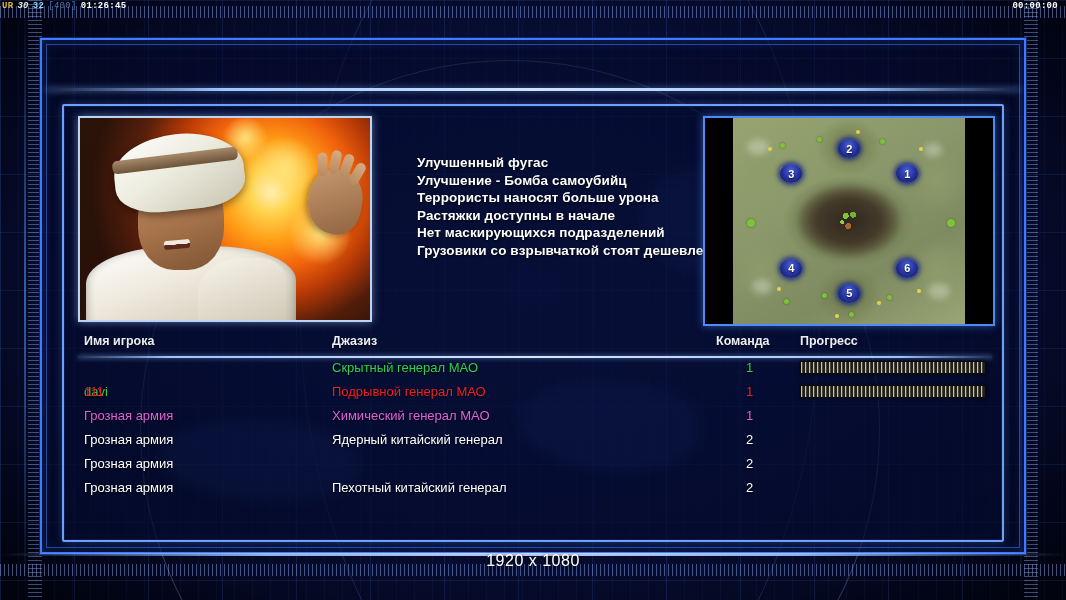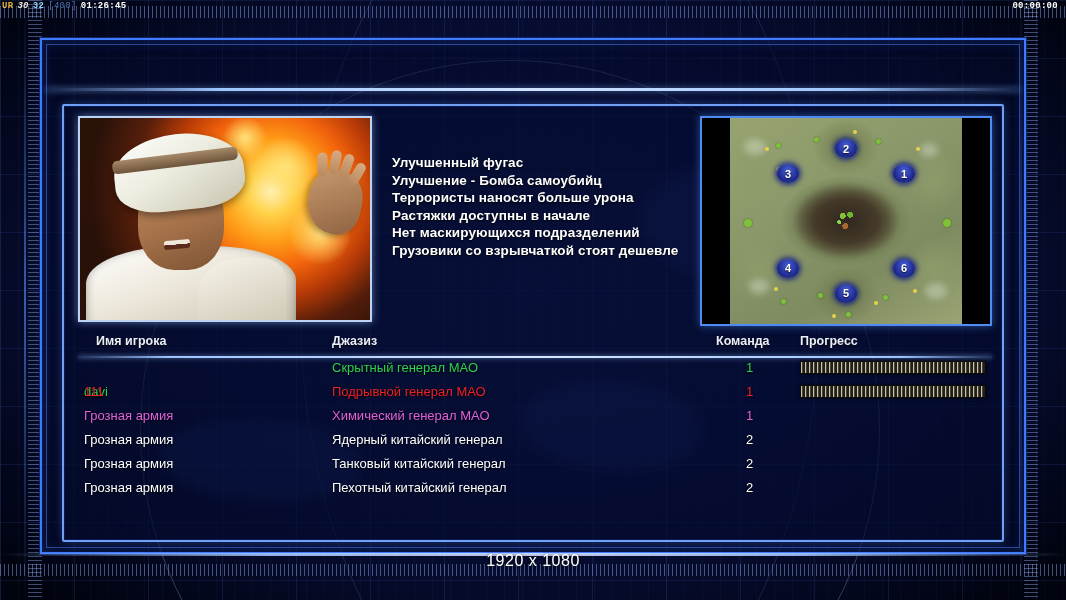--- a/index.html
+++ b/index.html
@@ -227,20 +227,21 @@
   .rifle2 {
     position:absolute; left:40px; top:188px; width:54px; height:7px;
     background:#1c140e; border-radius:2px; transform:rotate(26deg);
   }
 
   
   .desc {
     flex:1;
     padding:38px 0 0 20px;
     color:#ffffff;
+    margin-left:25px;
   }
   .desc li {
     list-style:none;
     font-size:13.5px;
     font-weight:bold;
     line-height:17.6px;
     letter-spacing:.1px;
     text-shadow:0 1px 2px rgba(0,0,0,.9);
     white-space:nowrap;
   }
@@ -303,21 +304,21 @@
   .thead span {
     position:absolute; top:0;
     color:#e9eef8; font-size:12.5px; font-weight:bold;
     text-shadow:0 1px 2px rgba(0,0,0,.9);
   }
   .th-rule {
     position:absolute; left:0; right:0; top:22px; height:2px;
     background:linear-gradient(to right, rgba(130,180,255,.2), #9dc4ff 10%, #d6e6ff 50%, #9dc4ff 90%, rgba(130,180,255,.2));
     box-shadow:0 0 5px rgba(140,190,255,.7);
   }
-  .c-name { left:18px; }
+  .c-name { left:6px; }
   .c-army { left:254px; }
   .c-team { left:638px; }
   .c-prog { left:722px; }
 
   .row {
     position:relative; height:24px;
   }
   .row span {
     position:absolute; top:4px;
     font-size:13px;
@@ -503,21 +504,20 @@
             <span class="a" style="color: rgb(224, 96, 216);">Химический генерал МАО</span>
             <span class="t" style="color: rgb(224, 96, 216);">1</span>
           </div>
           <div class="row">
             <span class="n" style="color: rgb(255, 255, 255);">Грозная армия</span>
             <span class="a" style="color: rgb(255, 255, 255);">Ядерный китайский генерал</span>
             <span class="t" style="color: rgb(255, 255, 255);">2</span>
           </div>
           <div class="row">
             <span class="n" style="color: rgb(255, 255, 255);">Грозная армия</span>
-            <span class="a" style="color: rgb(255, 255, 255);">Танковый китайский генерал</span>
             <span class="t" style="color: rgb(255, 255, 255);">2</span>
           </div>
           <div class="row">
             <span class="n" style="color: rgb(255, 255, 255);">Грозная армия</span>
             <span class="a" style="color: rgb(255, 255, 255);">Пехотный китайский генерал</span>
             <span class="t" style="color: rgb(255, 255, 255);">2</span>
           </div>
         </div>
     </div>
   </div>

